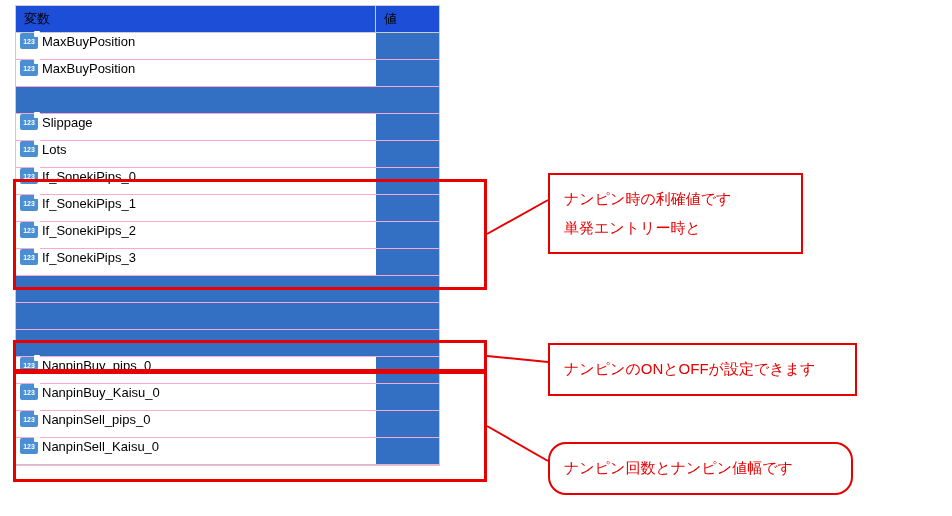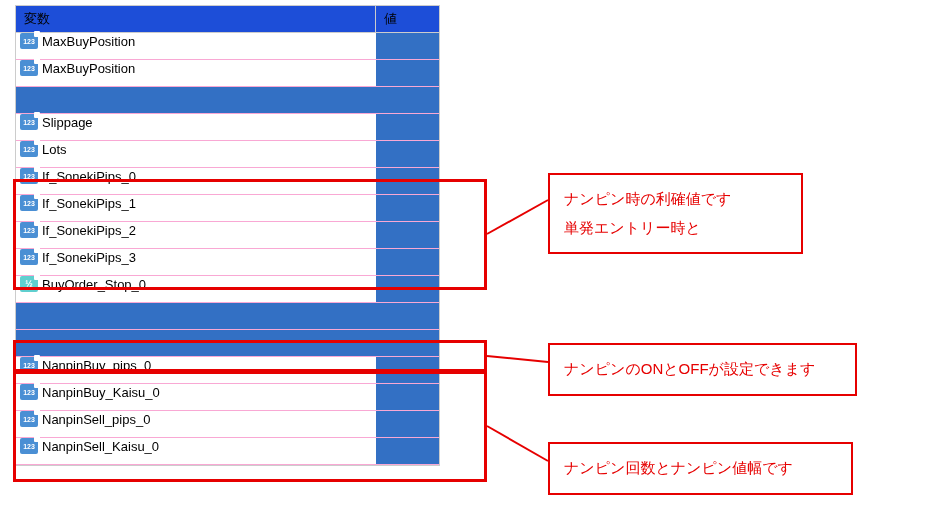--- a/index.html
+++ b/index.html
@@ -176,24 +176,20 @@
         <div class="cell-val"></div>
       </div>
       <div class="table-row">
         <div class="cell-var">
           <span class="icon-box icon-123"></span>
           <span class="var-label">If_SonekiPips_3</span>
         </div>
         <div class="cell-val"></div>
       </div>
       <div class="table-row">
-        <div class="cell-var">
-          <span class="icon-box icon-v2"></span>
-          <span class="var-label">BuyOrder_Stop_0</span>
-        </div>
         <div class="cell-val"></div>
       </div>
       <div class="table-row">
         <div class="cell-val"></div>
       </div>
       <div class="table-row">
         <div class="cell-val"></div>
       </div>
       <div class="table-row">
         <div class="cell-var">
@@ -236,15 +232,15 @@
   <line class="connector" x1="487" y1="426" x2="548" y2="461"></line>
 </svg>
 
 <div class="annotation" style="left:548px; top:173px; width:255px;">
   <div>ナンピン時の利確値です</div>
   <div>単発エントリー時と</div>
 </div>
 <div class="annotation" style="left:548px; top:343px; width:309px;">
   <span>ナンピンのONとOFFが設定できます</span>
 </div>
-<div class="annotation" style="left:548px; top:442px; width:305px;">
+<div class="annotation" style="left:548px; top:442px; width:305px;border-radius:18px;">
   <span>ナンピン回数とナンピン値幅です</span>
 </div>
 
 </body></html>

